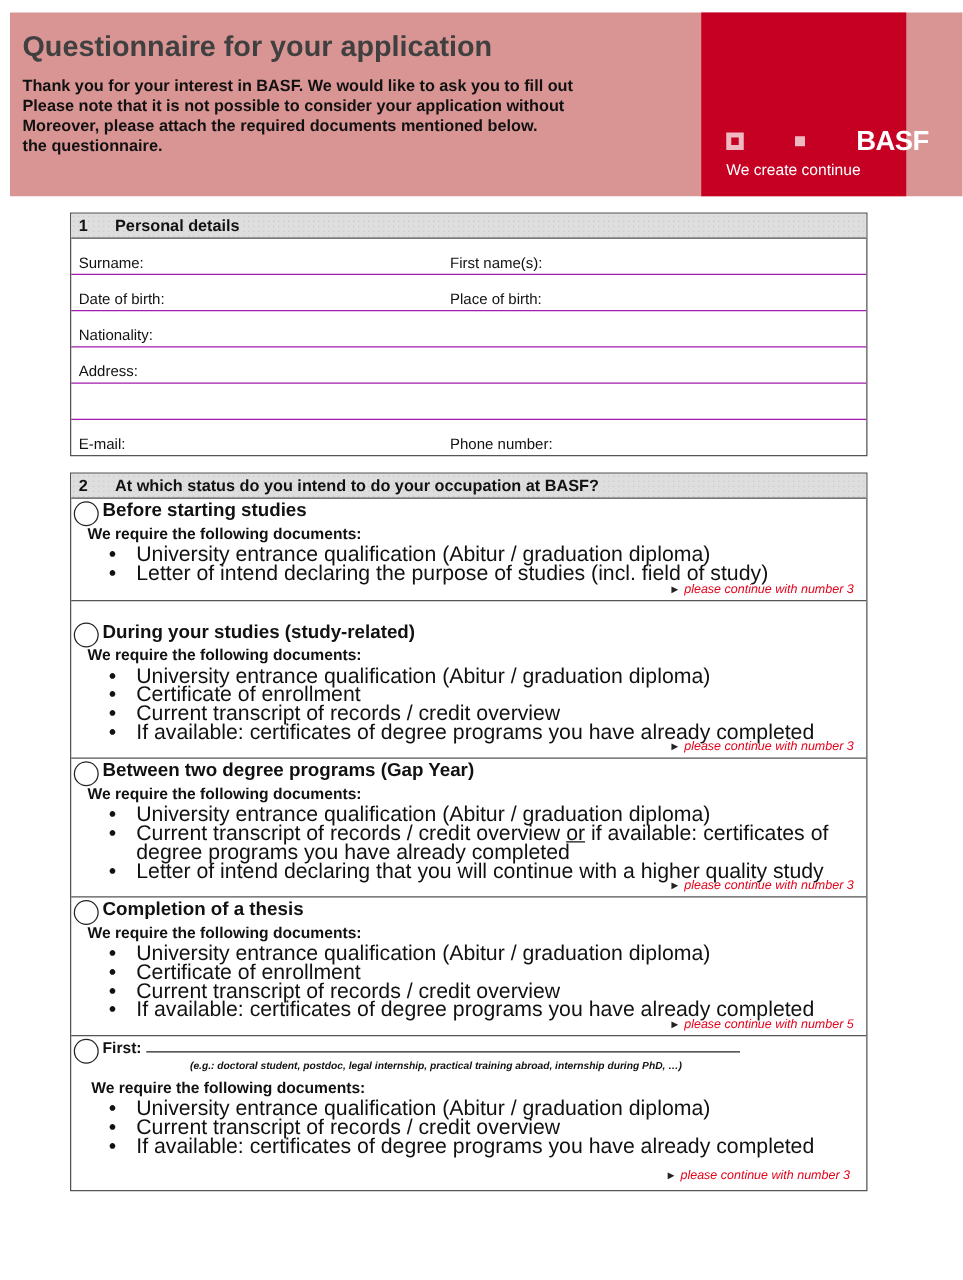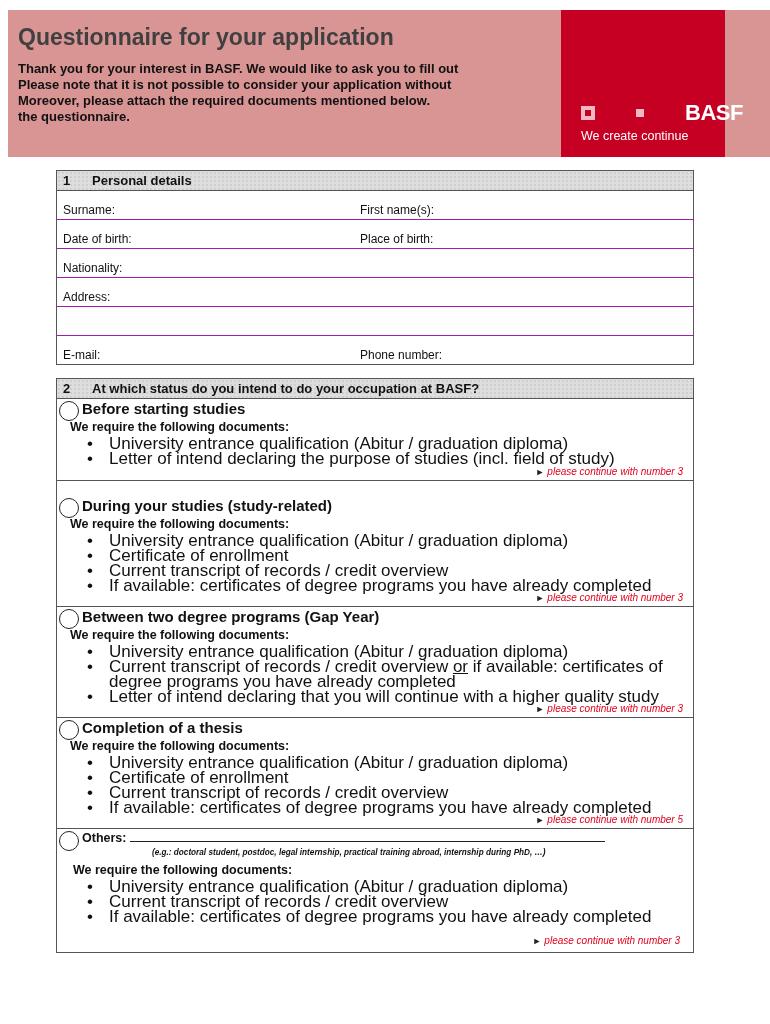--- a/index.html
+++ b/index.html
@@ -139,21 +139,21 @@
       <li>University entrance qualification (Abitur / graduation diploma)</li>
       <li>Certificate of enrollment</li>
       <li>Current transcript of records / credit overview</li>
       <li>If available: certificates of degree programs you have already completed</li>
     </ul>
     <span class="cont" style="top:96px;"><span class="arrow">►</span><span>please continue with number 5</span></span>
   </div>
 
   <div class="option" style="height:123px;">
     <span class="radio"></span>
-    <span class="opt-title" style="font-size:12.5px;"><span>Others:</span> <span class="others-line" style="width:55px;"></span><span class="others-line" style="width:420px;"></span></span>
+    <span class="opt-title" style="font-size:12.5px;"><span>First:</span> <span class="others-line" style="width:55px;"></span><span class="others-line" style="width:420px;"></span></span>
     <span class="eg" style="top:19px;font-style:italic;">(e.g.: doctoral student, postdoc, legal internship, practical training abroad, internship during PhD, …)</span>
     <span class="req" style="top:34px; left:16px;">We require the following documents:</span>
     <ul class="docs" style="top:50px;">
       <li>University entrance qualification (Abitur / graduation diploma)</li>
       <li>Current transcript of records / credit overview</li>
       <li>If available: certificates of degree programs you have already completed</li>
     </ul>
     <span class="cont" style="top:106px; right:13px;"><span class="arrow">►</span><span>please continue with number 3</span></span>
   </div>
 </div>

